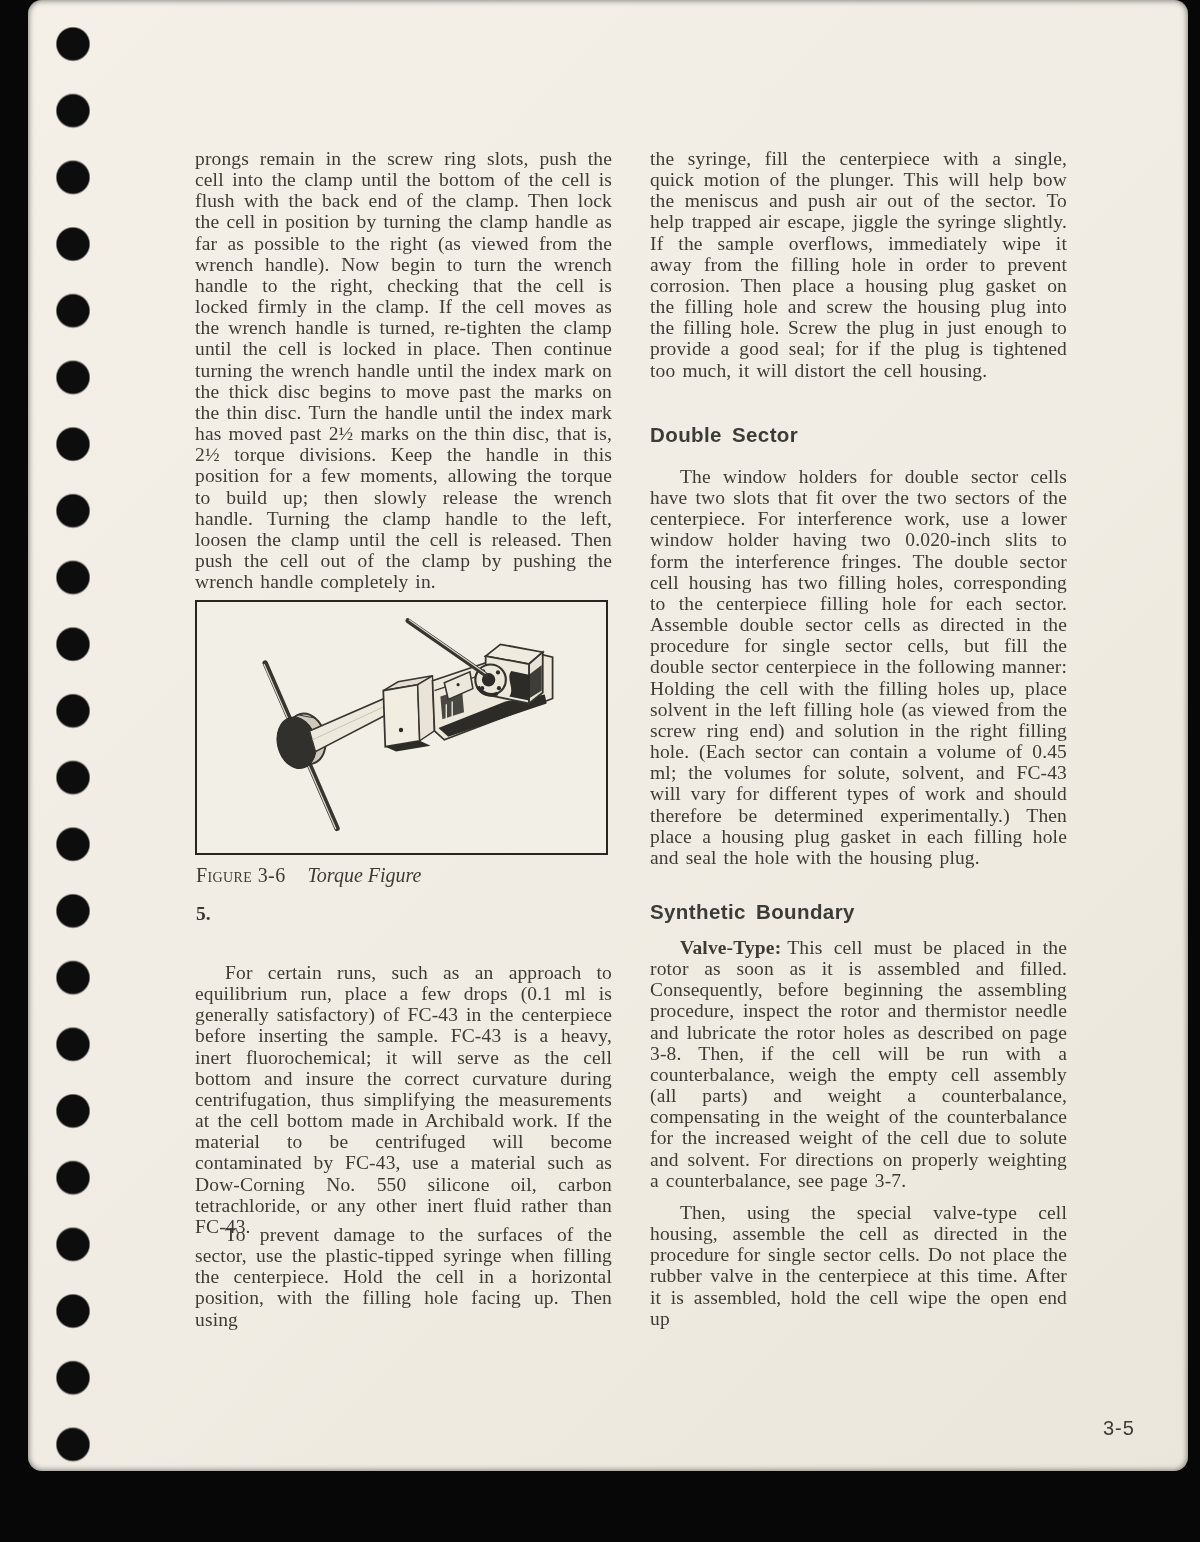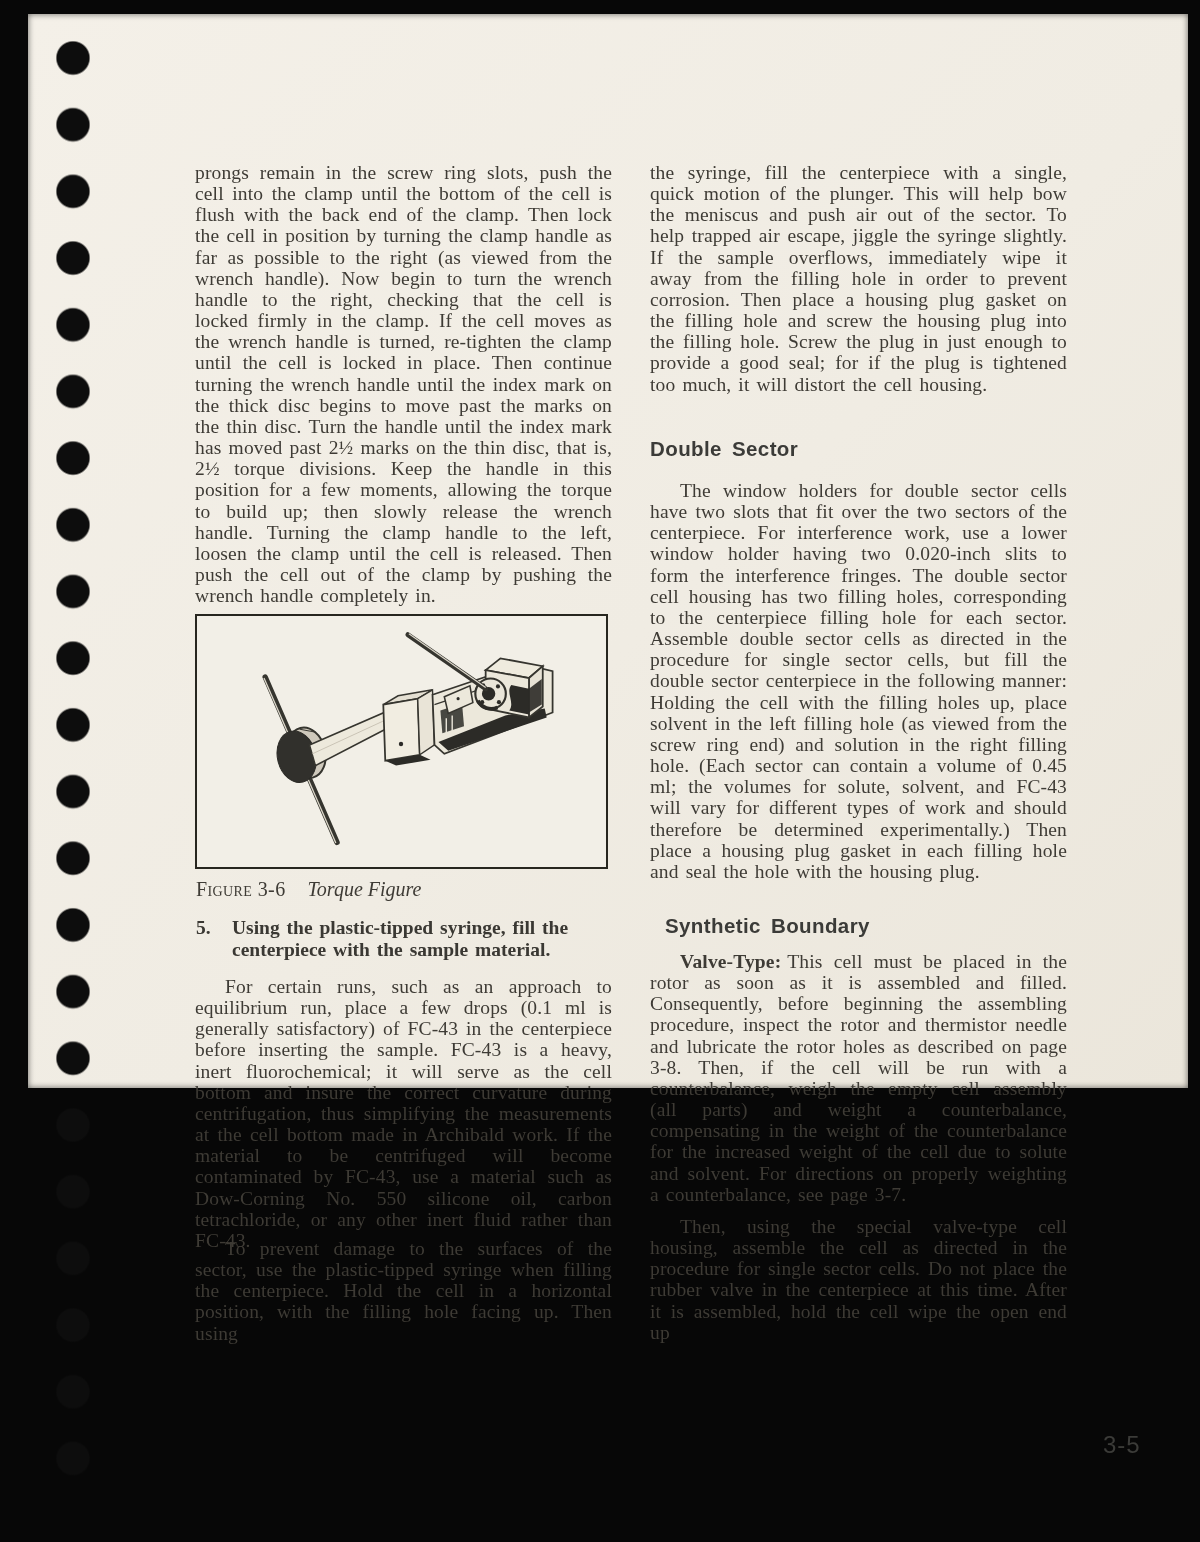--- a/index.html
+++ b/index.html
@@ -2,23 +2,24 @@
 <html><head>
 <meta charset="utf-8">
 <style>
   html,body{margin:0;padding:0;}
   body{
     width:1200px;height:1542px;position:relative;overflow:hidden;
     background:#070707;
     font-family:"Liberation Serif", serif;
   }
   .scan-page{
-    position:absolute;left:28px;top:14px;width:1160px;height:1074px;
+    position:absolute;left:28px;top:0;width:1160px;height:1471px;
     background:linear-gradient(135deg,#f4f0e8 0%,#f0ece3 55%,#ebe6db 100%);
     box-shadow:0 0 6px rgba(0,0,0,.6) inset;
+    border-radius:14px;
   }
   
   .binding-holes{
     position:absolute;left:27px;top:26px;width:36px;height:1437px;
     background-image:radial-gradient(circle 17px at 18px 18px,#0d0d0d 15.8px,rgba(0,0,0,0) 17.5px);
     background-size:36px 66.7px;background-repeat:repeat-y;
   }
   .body-text{
     position:absolute;width:417px;margin:0;
     font-size:19.5px;line-height:21.15px;color:#3e3b35;
@@ -43,21 +44,21 @@
   }
   .step-num{position:absolute;left:1px;top:0;}
   .section-heading{
     position:absolute;left:622px;
     font-family:"Liberation Sans", sans-serif;font-weight:bold;
     font-size:20.5px;color:#3b3b38;letter-spacing:0.4px;word-spacing:4px;
   }
   .lead{margin-right:6px;}
   .page-number{
     position:absolute;left:1075px;top:1417px;
-    font-family:"Liberation Sans", sans-serif;font-size:24px;color:#3b3b38;
+    font-family:"Liberation Sans", sans-serif;font-size:20px;color:#3b3b38;
     letter-spacing:1px;
   }
   .ink{stroke:#36352f;}
 </style>
 </head>
 <body>
 
 <div class="scan-page">
 
   <div class="binding-holes"></div>
@@ -116,36 +117,35 @@
         <polygon points="190,147 225,141 236,146 201,152" fill="#2c2b27"></polygon>
       </svg>
     </div>
 
     <div class="figure-caption">
       <span class="fig-label">Figure 3-6</span><span class="fig-title">Torque Figure</span>
     </div>
 
     <div class="step-heading">
       <span class="step-num">5.</span>
-      <span>Using the plastic-tipped syringe, fill the centerpiece with the sample material.</span>
     </div>
 
     <p class="body-text indent" style="left:167px;top:962px;">For certain runs, such as an approach to equilibrium run, place a few drops (0.1 ml is generally satisfactory) of FC-43 in the centerpiece before inserting the sample. FC-43 is a heavy, inert fluorochemical; it will serve as the cell bottom and insure the correct curvature during centrifugation, thus simplifying the measurements at the cell bottom made in Archibald work. If the material to be centrifuged will become contaminated by FC-43, use a material such as Dow-Corning No. 550 silicone oil, carbon tetrachloride, or any other inert fluid rather than FC-43.</p>
 
     <p class="body-text indent" style="left:167px;top:1224px;">To prevent damage to the surfaces of the sector, use the plastic-tipped syringe when filling the centerpiece. Hold the cell in a horizontal position, with the filling hole facing up. Then using</p>
   </div>
 
   <div>
     <p class="body-text" style="left:622px;top:148px;">the syringe, fill the centerpiece with a single, quick motion of the plunger. This will help bow the meniscus and push air out of the sector. To help trapped air escape, jiggle the syringe slightly. If the sample overflows, immediately wipe it away from the filling hole in order to prevent corrosion. Then place a housing plug gasket on the filling hole and screw the housing plug into the filling hole. Screw the plug in just enough to provide a good seal; for if the plug is tightened too much, it will distort the cell housing.</p>
 
     <div class="section-heading" style="top:423px;text-align:right;">Double Sector</div>
 
     <p class="body-text indent" style="left:622px;top:466px;">The window holders for double sector cells have two slots that fit over the two sectors of the centerpiece. For interference work, use a lower window holder having two 0.020-inch slits to form the interference fringes. The double sector cell housing has two filling holes, corresponding to the centerpiece filling hole for each sector. Assemble double sector cells as directed in the procedure for single sector cells, but fill the double sector centerpiece in the following manner: Holding the cell with the filling holes up, place solvent in the left filling hole (as viewed from the screw ring end) and solution in the right filling hole. (Each sector can contain a volume of 0.45 ml; the volumes for solute, solvent, and FC-43 will vary for different types of work and should therefore be determined experimentally.) Then place a housing plug gasket in each filling hole and seal the hole with the housing plug.</p>
 
-    <div class="section-heading" style="top:900px;margin-left:15px;">Synthetic Boundary</div>
+    <div class="section-heading" style="top:900px;">Synthetic Boundary</div>
 
     <p class="body-text indent" style="left:622px;top:937px;">
       <b class="lead">Valve-Type:</b><span>This cell must be placed in the rotor as soon as it is assembled and filled. Consequently, before beginning the assembling procedure, inspect the rotor and thermistor needle and lubricate the rotor holes as described on page 3-8. Then, if the cell will be run with a counterbalance, weigh the empty cell assembly (all parts) and weight a counterbalance, compensating in the weight of the counterbalance for the increased weight of the cell due to solute and solvent. For directions on properly weighting a counterbalance, see page 3-7.</span>
     </p>
 
     <p class="body-text indent" style="left:622px;top:1202px;">Then, using the special valve-type cell housing, assemble the cell as directed in the procedure for single sector cells. Do not place the rubber valve in the centerpiece at this time. After it is assembled, hold the cell wipe the open end up</p>
   </div>
 
   <div class="page-number">3-5</div>
 

